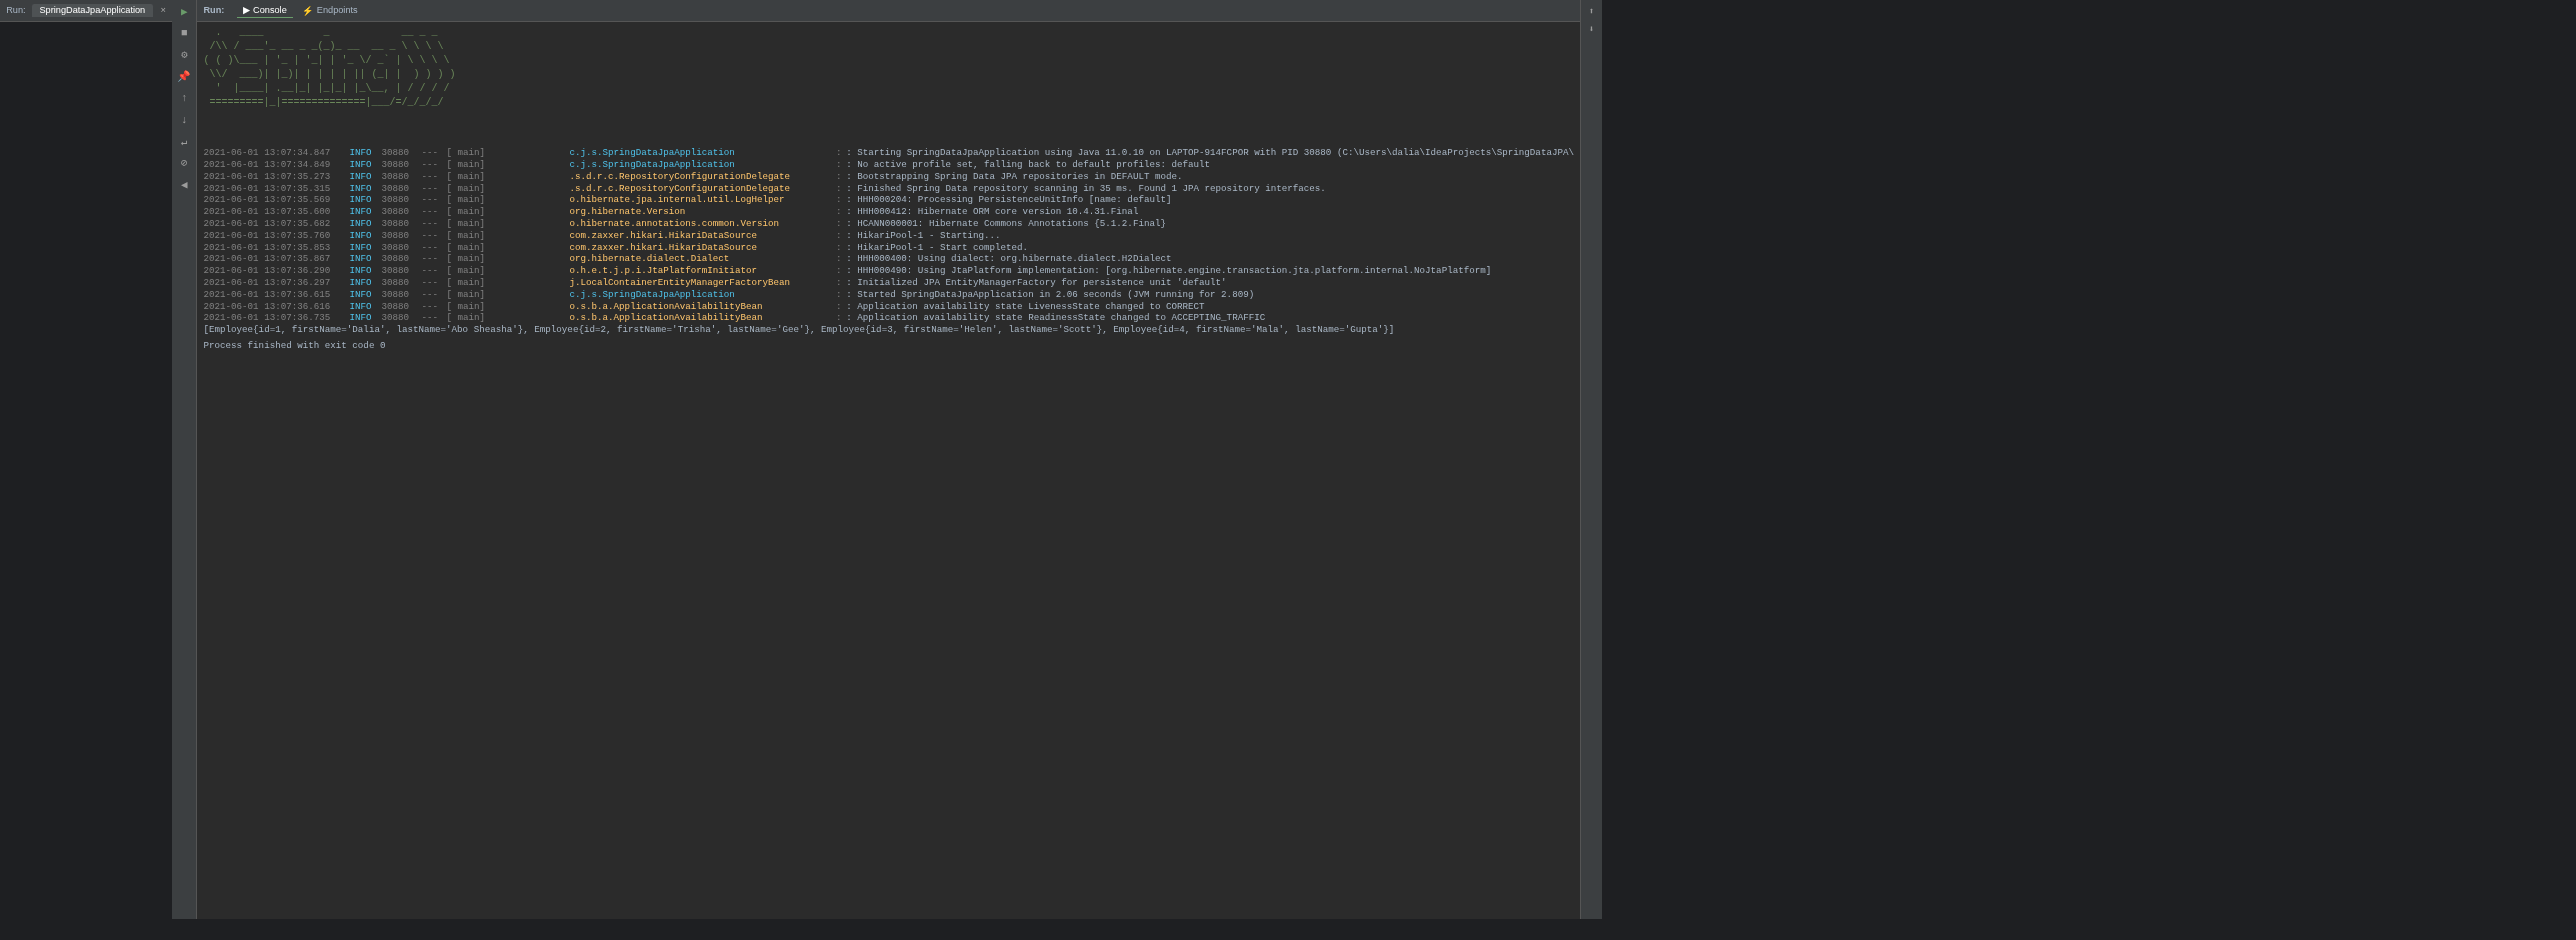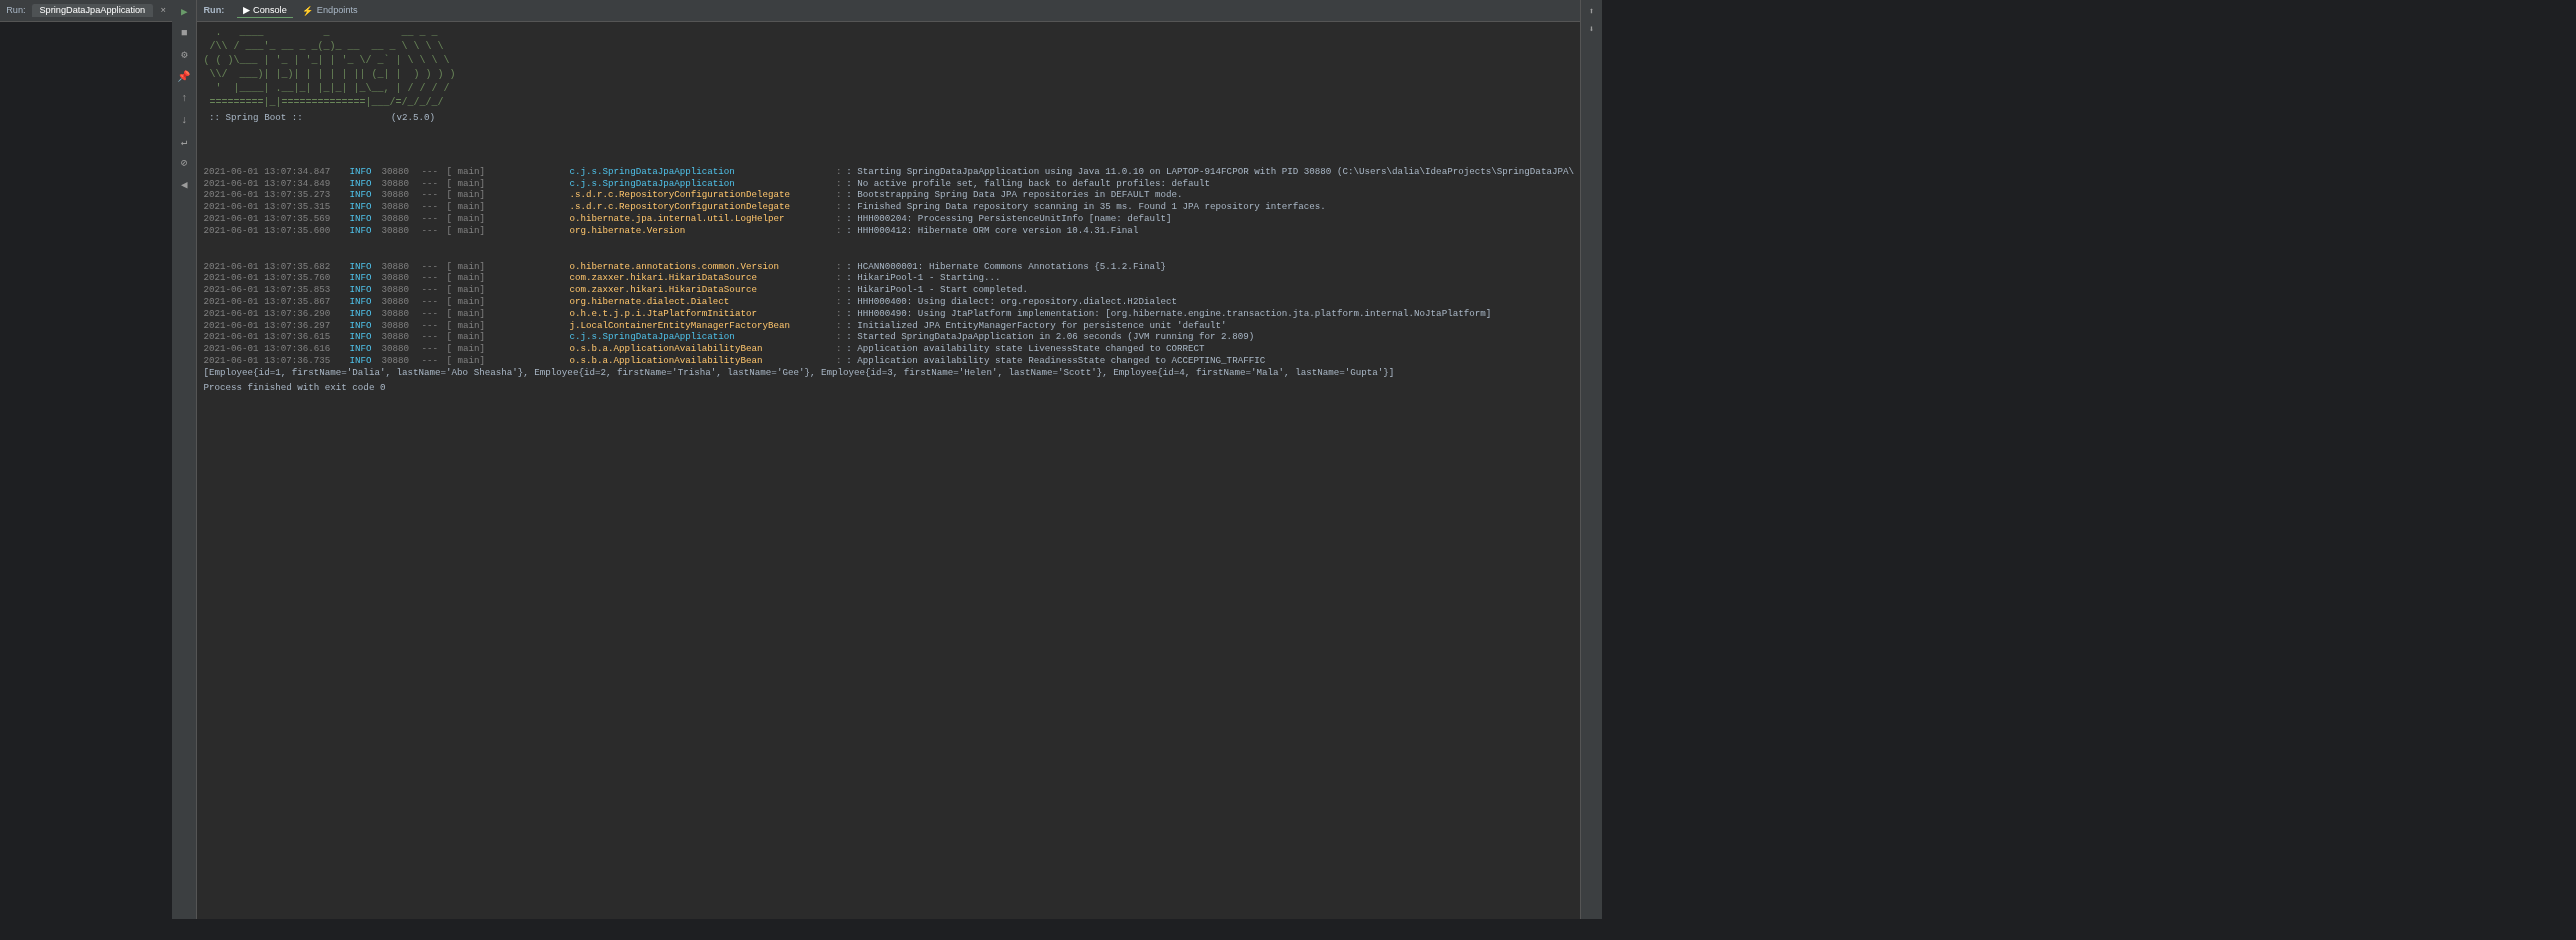--- a/index.html
+++ b/index.html
@@ -244,21 +244,20 @@
       <div class="console-area">
 
 
         <div class="spring-banner">  .   ____          _            __ _ _
  /\\ / ___'_ __ _ _(_)_ __  __ _ \ \ \ \
 ( ( )\___ | '_ | '_| | '_ \/ _` | \ \ \ \
  \\/  ___)| |_)| | | | | || (_| |  ) ) ) )
   '  |____| .__|_| |_|_| |_\__, | / / / /
  =========|_|==============|___/=/_/_/_/</div>
 
-        <div class="spring-boot-label"> :: Spring Boot ::                (v2.5.0)</div>
 
         <div id="log-lines-container">
             <div class="log-line">
       <span style="color:#808080; min-width:146px;">2021-06-01 13:07:34.847 </span>
       <span style="color:#4fc1e9; min-width:32px;">INFO </span>
       <span style="color:#808080; min-width:40px;">30880 </span>
       <span style="color:#808080; min-width:25px;">--- </span>
       <span style="color:#808080; min-width:123px;">[           main] </span>
       <span style="color:#4fc1e9; min-width:262px;">c.j.s.SpringDataJpaApplication</span>
       <span style="color:#808080; margin: 0 4.6px;">:</span>
@@ -313,21 +312,21 @@
       <span style="color:#ffc66d; min-width:262px;">org.hibernate.Version</span>
       <span style="color:#808080; margin: 0 4.6px;">:</span>
       <span style="color:#a9b7c6;">: HHH000412: Hibernate ORM core version 10.4.31.Final</span>
     </div>
             <div class="log-line">
       <span style="color:#808080; min-width:146px;">2021-06-01 13:07:35.682 </span>
       <span style="color:#4fc1e9; min-width:32px;">INFO </span>
       <span style="color:#808080; min-width:40px;">30880 </span>
       <span style="color:#808080; min-width:25px;">--- </span>
       <span style="color:#808080; min-width:123px;">[           main] </span>
-      <span style="color:#ffc66d; min-width:262px;margin-top:24px;">o.hibernate.annotations.common.Version</span>
+      <span style="color:#ffc66d; min-width:262px;">o.hibernate.annotations.common.Version</span>
       <span style="color:#808080; margin: 0 4.6px;">:</span>
       <span style="color:#a9b7c6;">: HCANN000001: Hibernate Commons Annotations {5.1.2.Final}</span>
     </div>
             <div class="log-line">
       <span style="color:#808080; min-width:146px;">2021-06-01 13:07:35.760 </span>
       <span style="color:#4fc1e9; min-width:32px;">INFO </span>
       <span style="color:#808080; min-width:40px;">30880 </span>
       <span style="color:#808080; min-width:25px;">--- </span>
       <span style="color:#808080; min-width:123px;">[           main] </span>
       <span style="color:#ffc66d; min-width:262px;">com.zaxxer.hikari.HikariDataSource</span>
@@ -345,21 +344,21 @@
       <span style="color:#a9b7c6;">: HikariPool-1 - Start completed.</span>
     </div>
             <div class="log-line">
       <span style="color:#808080; min-width:146px;">2021-06-01 13:07:35.867 </span>
       <span style="color:#4fc1e9; min-width:32px;">INFO </span>
       <span style="color:#808080; min-width:40px;">30880 </span>
       <span style="color:#808080; min-width:25px;">--- </span>
       <span style="color:#808080; min-width:123px;">[           main] </span>
       <span style="color:#ffc66d; min-width:262px;">org.hibernate.dialect.Dialect</span>
       <span style="color:#808080; margin: 0 4.6px;">:</span>
-      <span style="color:#a9b7c6;">: HHH000400: Using dialect: org.repository.dialect.H2Dialect</span>
+      <span style="color:#a9b7c6;">: HHH000400: Using dialect: org.hibernate.dialect.H2Dialect</span>
     </div>
             <div class="log-line">
       <span style="color:#808080; min-width:146px;">2021-06-01 13:07:36.290 </span>
       <span style="color:#4fc1e9; min-width:32px;">INFO </span>
       <span style="color:#808080; min-width:40px;">30880 </span>
       <span style="color:#808080; min-width:25px;">--- </span>
       <span style="color:#808080; min-width:123px;">[           main] </span>
       <span style="color:#ffc66d; min-width:262px;">o.h.e.t.j.p.i.JtaPlatformInitiator</span>
       <span style="color:#808080; margin: 0 4.6px;">:</span>
       <span style="color:#a9b7c6;">: HHH000490: Using JtaPlatform implementation: [org.hibernate.engine.transaction.jta.platform.internal.NoJtaPlatform]</span>

